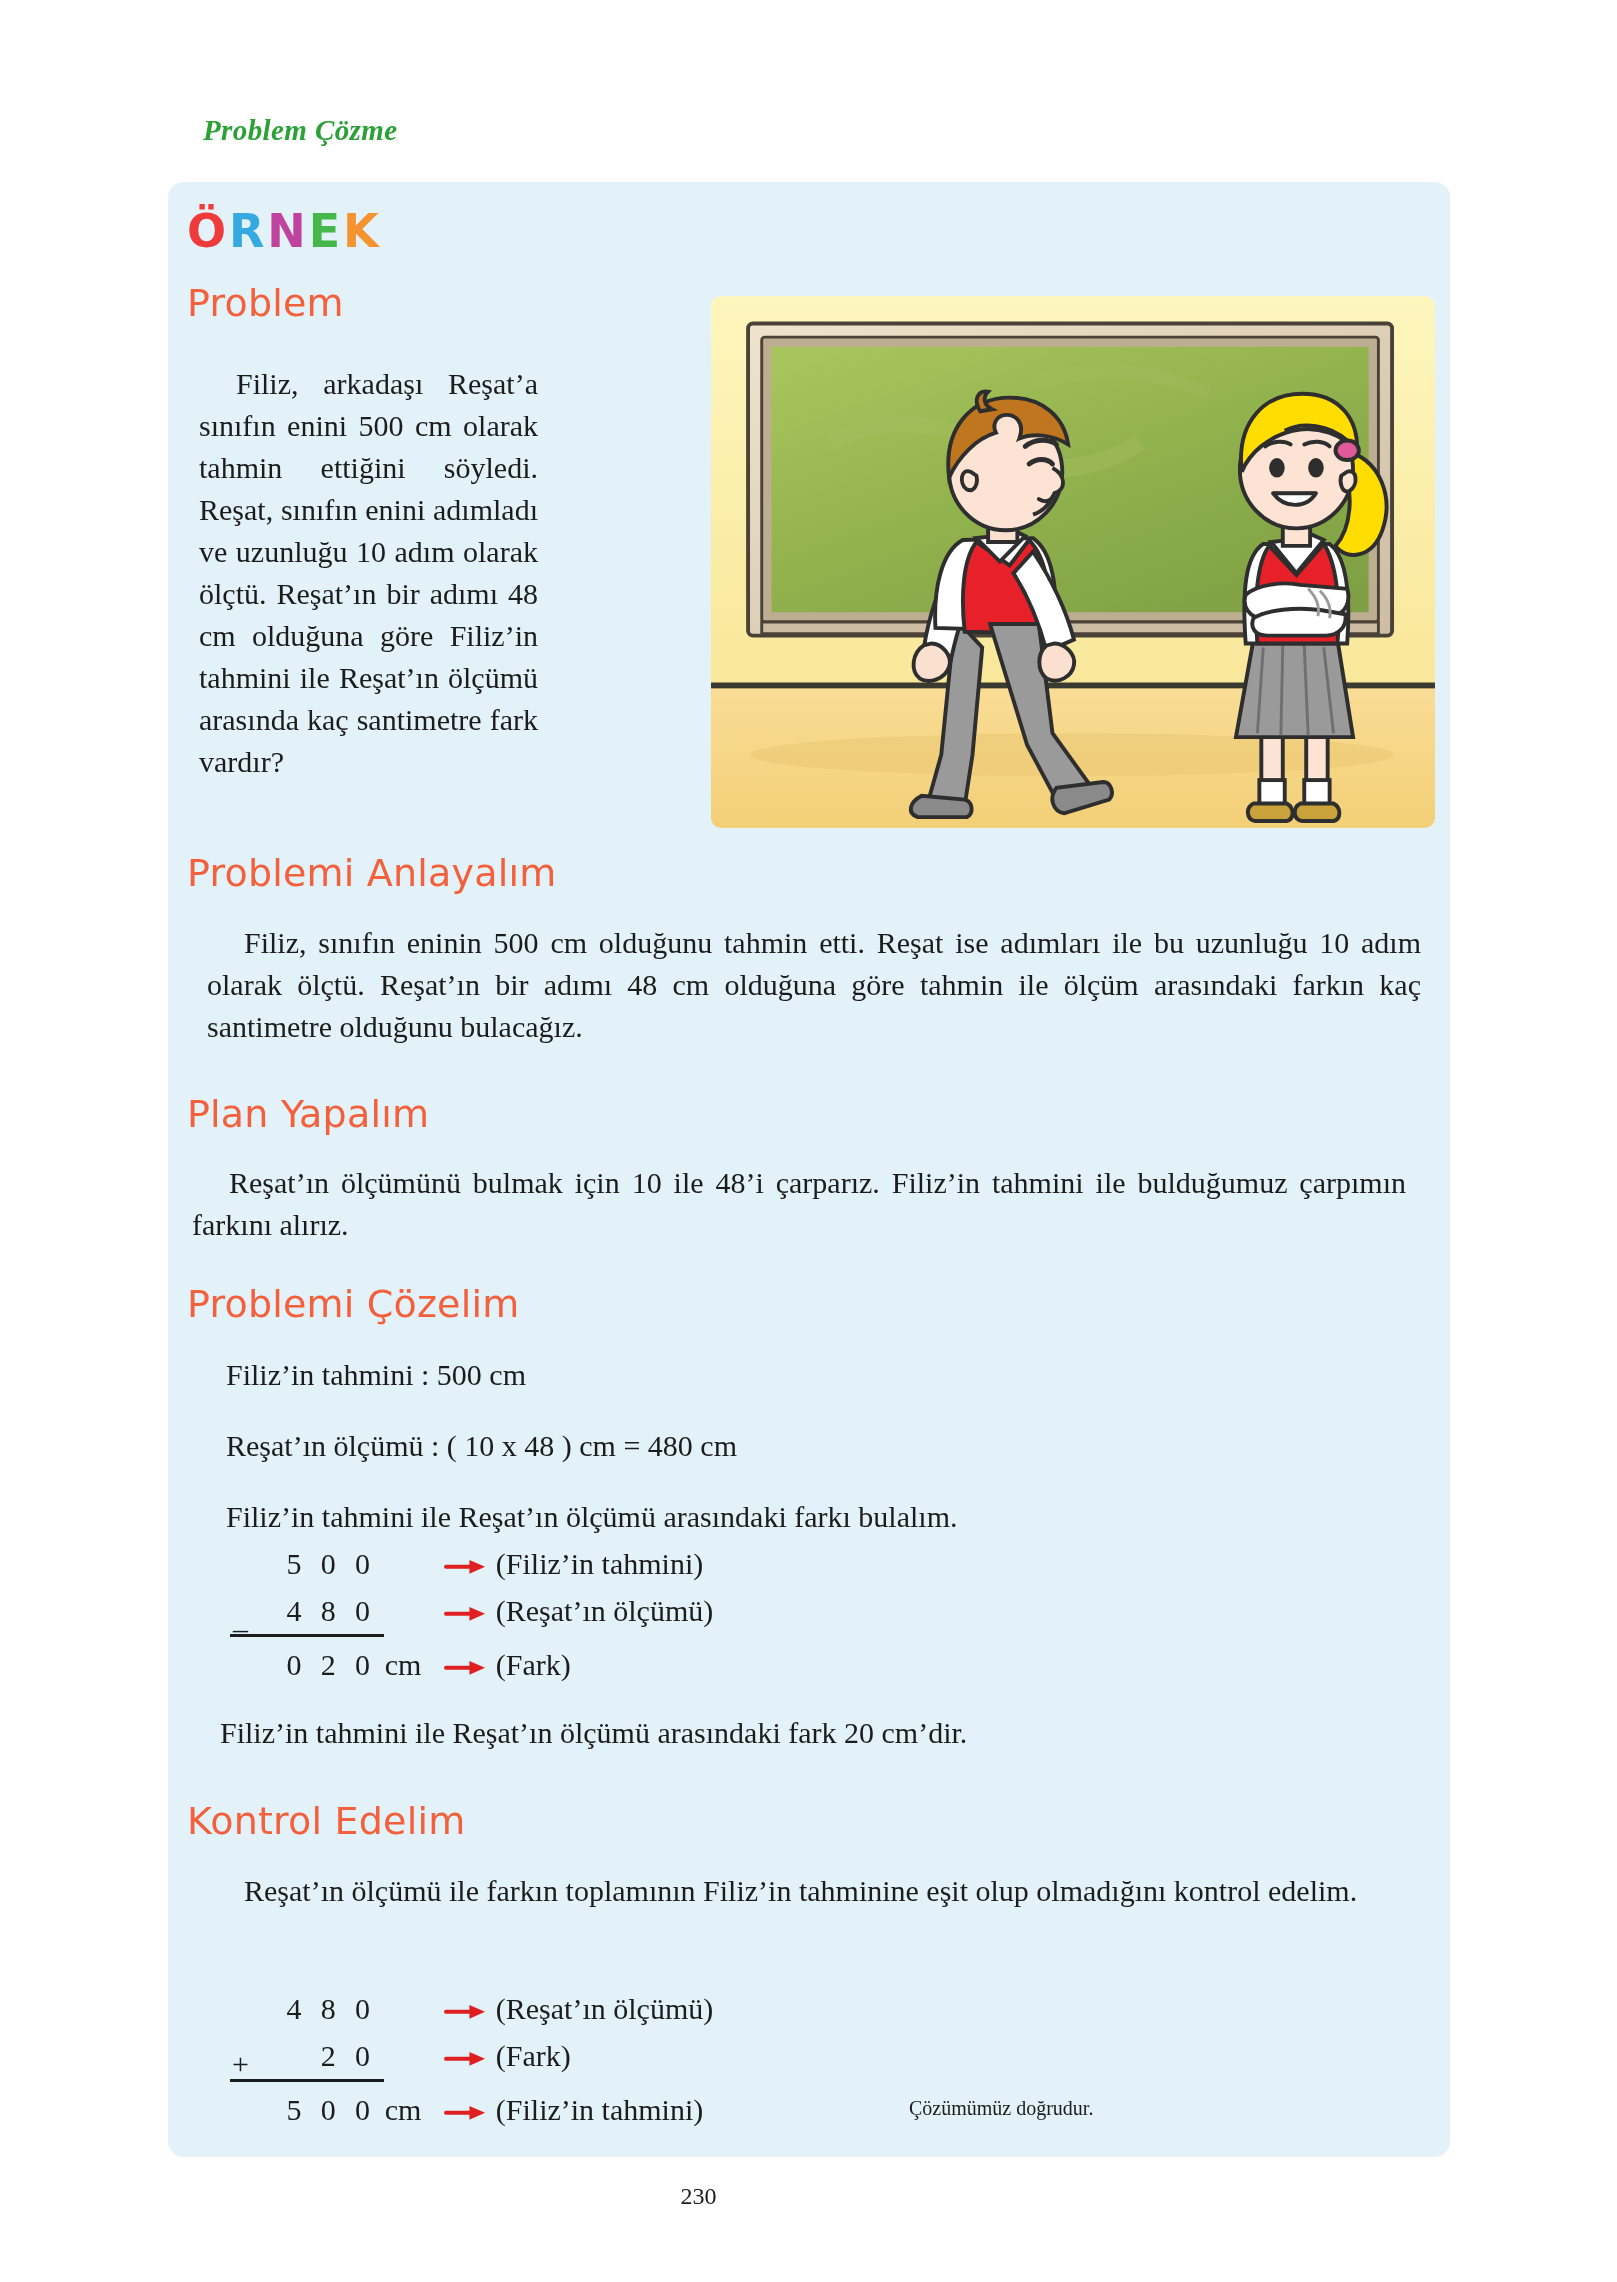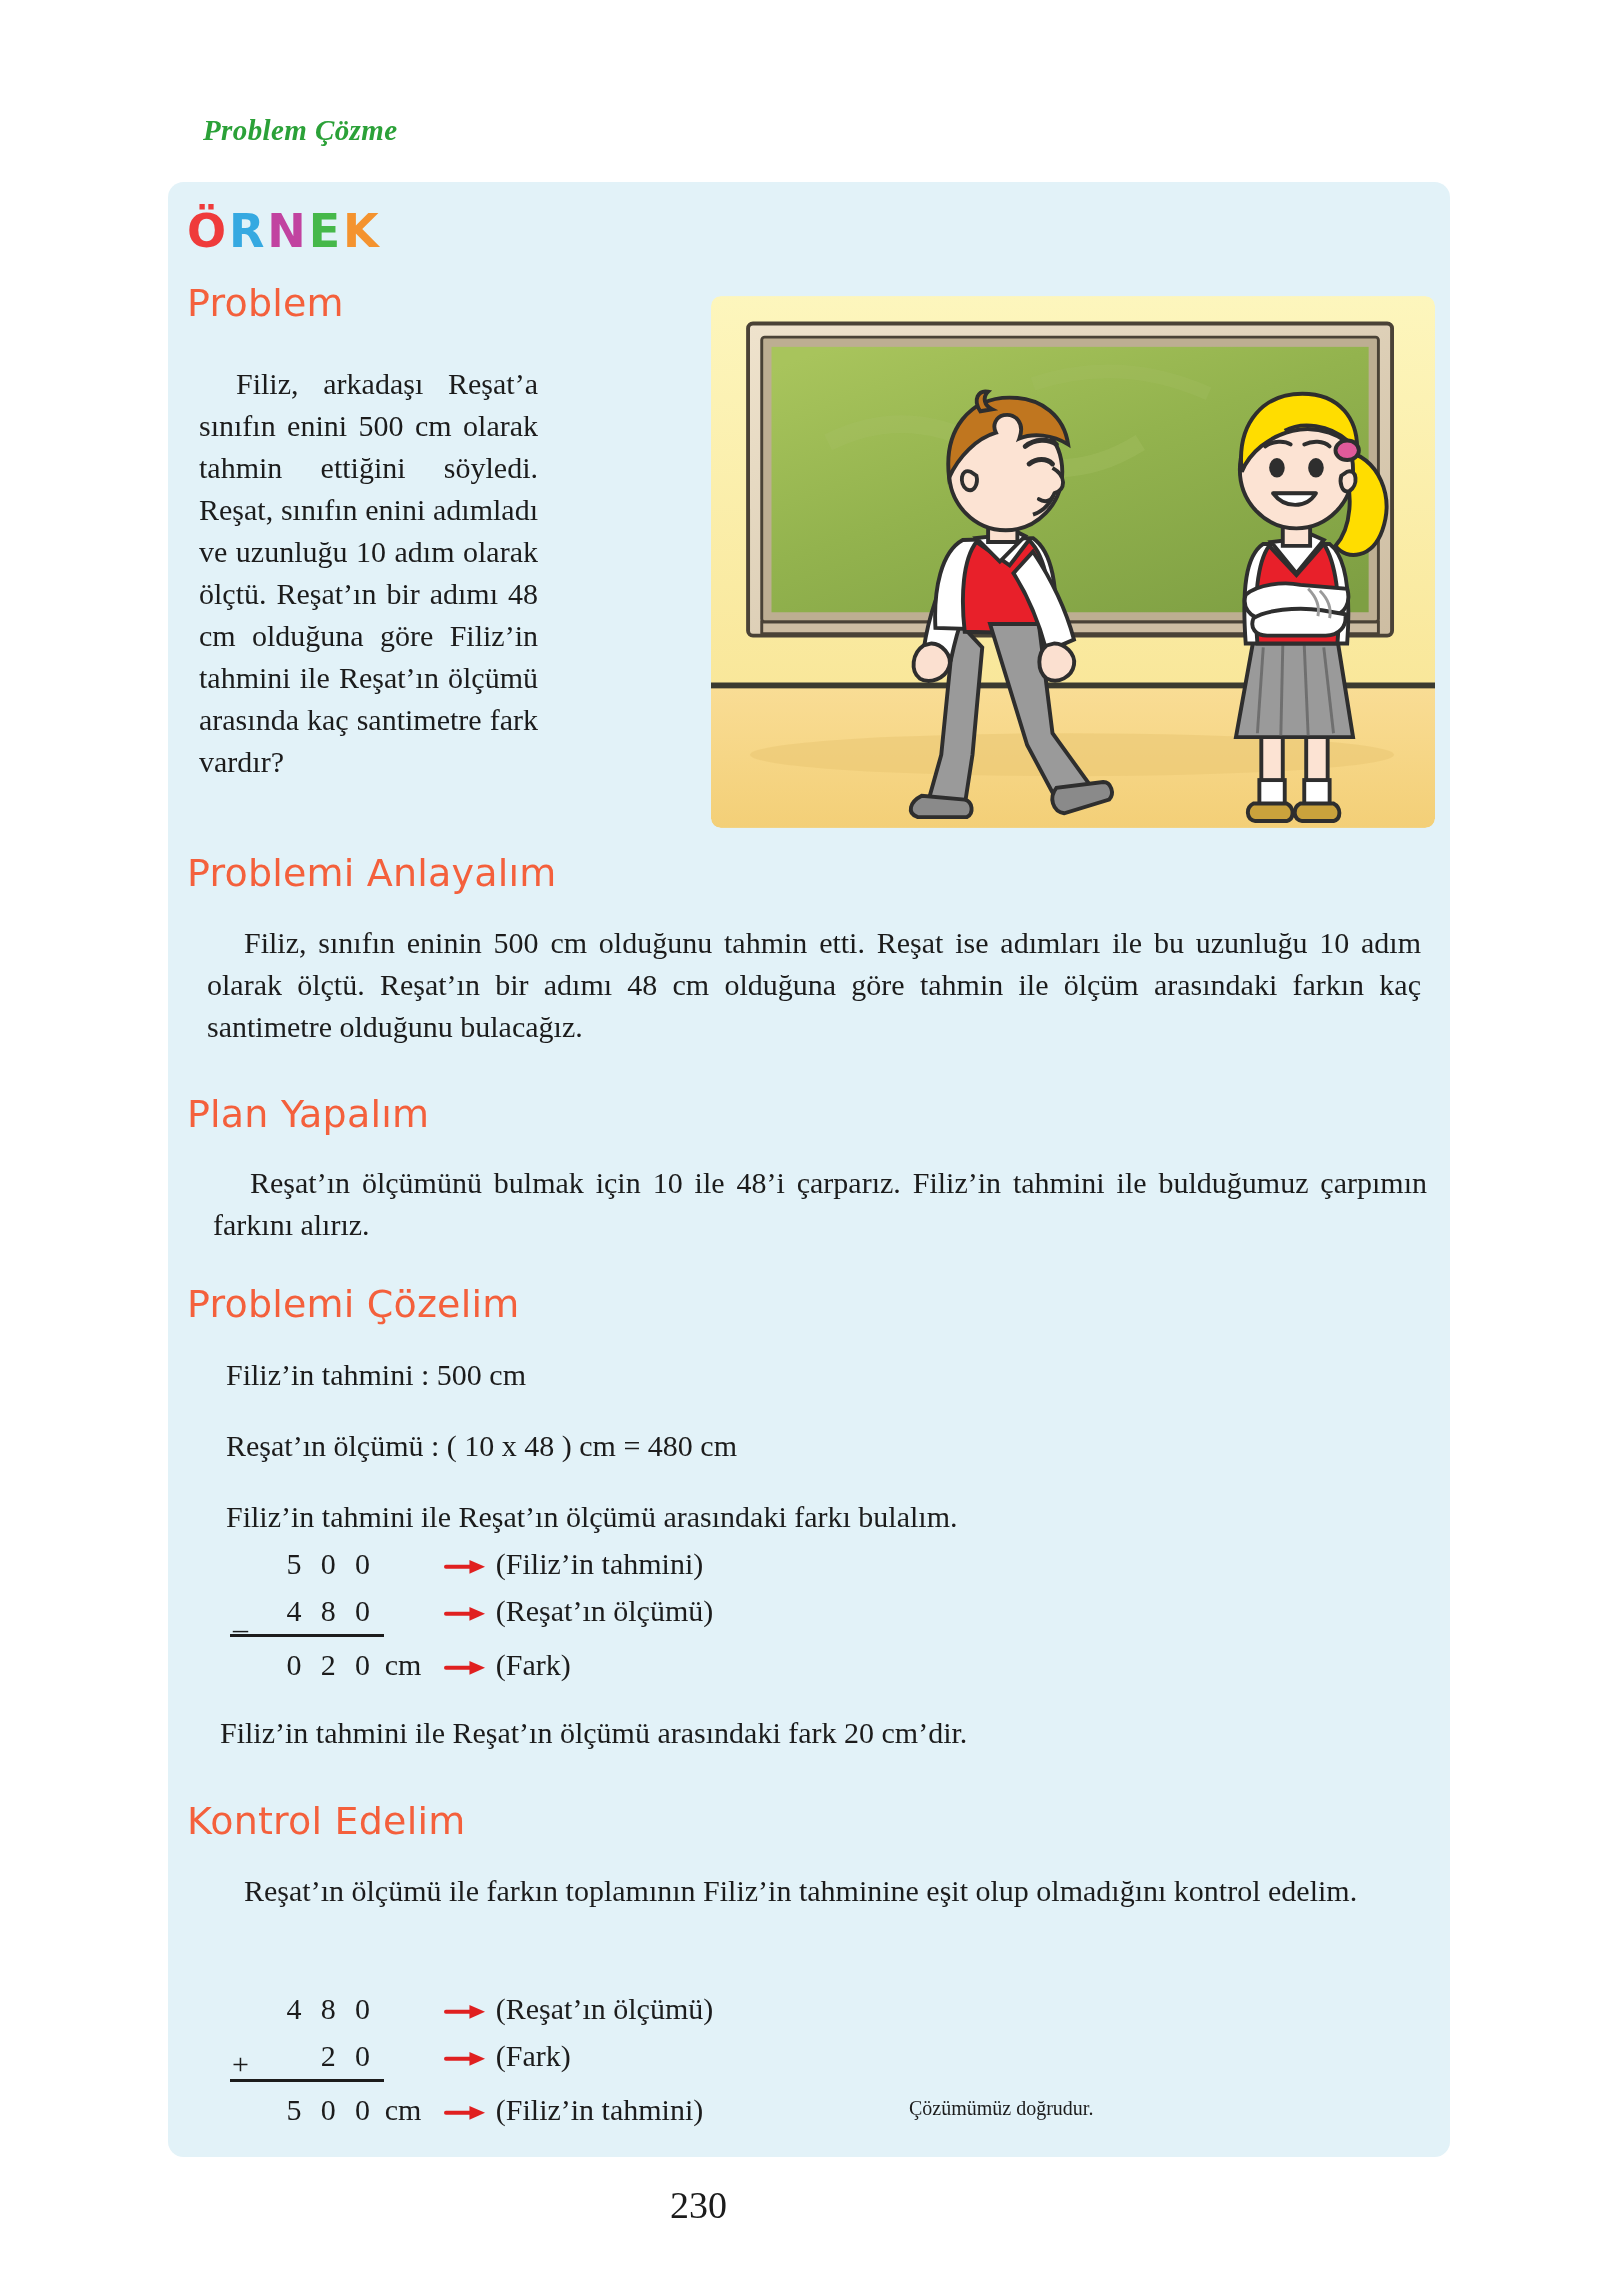--- a/index.html
+++ b/index.html
@@ -153,21 +153,21 @@
   }
 
   
   .folio {
     position: absolute;
     left: 0;
     top: 2183px;
     width: 1397px;
     text-align: center;
     font-family: "Liberation Serif", serif;
-    font-size: 38px;
+    font-size: 24px;
     color: #1c1c1c;
   }
 </style>
 </head>
 <body>
 
 <div class="running-head">Problem Çözme</div>
 
 <div class="panel"></div>
 
@@ -315,21 +315,21 @@
         <path d="M576 202 L620 202" stroke="#2e2e2e" stroke-width="3"></path>
       </g>
     </g>
   </svg>
 </div>
 
 <div class="heading" style="left:187px; top:851px;">Problemi Anlayalım</div>
 <div class="para wide" style="left:187px; top:922px;">Filiz, sınıfın eninin 500 cm olduğunu tahmin etti. Reşat ise adımları ile bu uzunluğu 10 adım olarak ölçtü. Reşat’ın bir adımı 48 cm olduğuna göre tahmin ile ölçüm arasındaki farkın kaç santimetre olduğunu bulacağız.</div>
 
 <div class="heading" style="left:187px; top:1092px;">Plan Yapalım</div>
-<div class="para wide" style="left:193px; top:1162px;">Reşat’ın ölçümünü bulmak için 10 ile 48’i çarparız. Filiz’in tahmini ile bulduğumuz çarpımın farkını alırız.</div>
+<div class="para wide" style="left:172px; top:1162px;">Reşat’ın ölçümünü bulmak için 10 ile 48’i çarparız. Filiz’in tahmini ile bulduğumuz çarpımın farkını alırız.</div>
 
 <div class="heading" style="left:187px; top:1282px;">Problemi Çözelim</div>
 
 <div class="sol-line" style="left:226px; top:1358px;">Filiz’in tahmini  : 500 cm</div>
 <div class="sol-line" style="left:226px; top:1429px;">Reşat’ın ölçümü : ( 10 x 48 ) cm = 480 cm</div>
 <div class="sol-line" style="left:226px; top:1500px;">Filiz’in tahmini ile Reşat’ın ölçümü arasındaki farkı bulalım.</div>
 
 <div class="calc" style="left:226px; top:1543px;">
   <div class="calc-row">
     <span class="calc-sign"></span>

